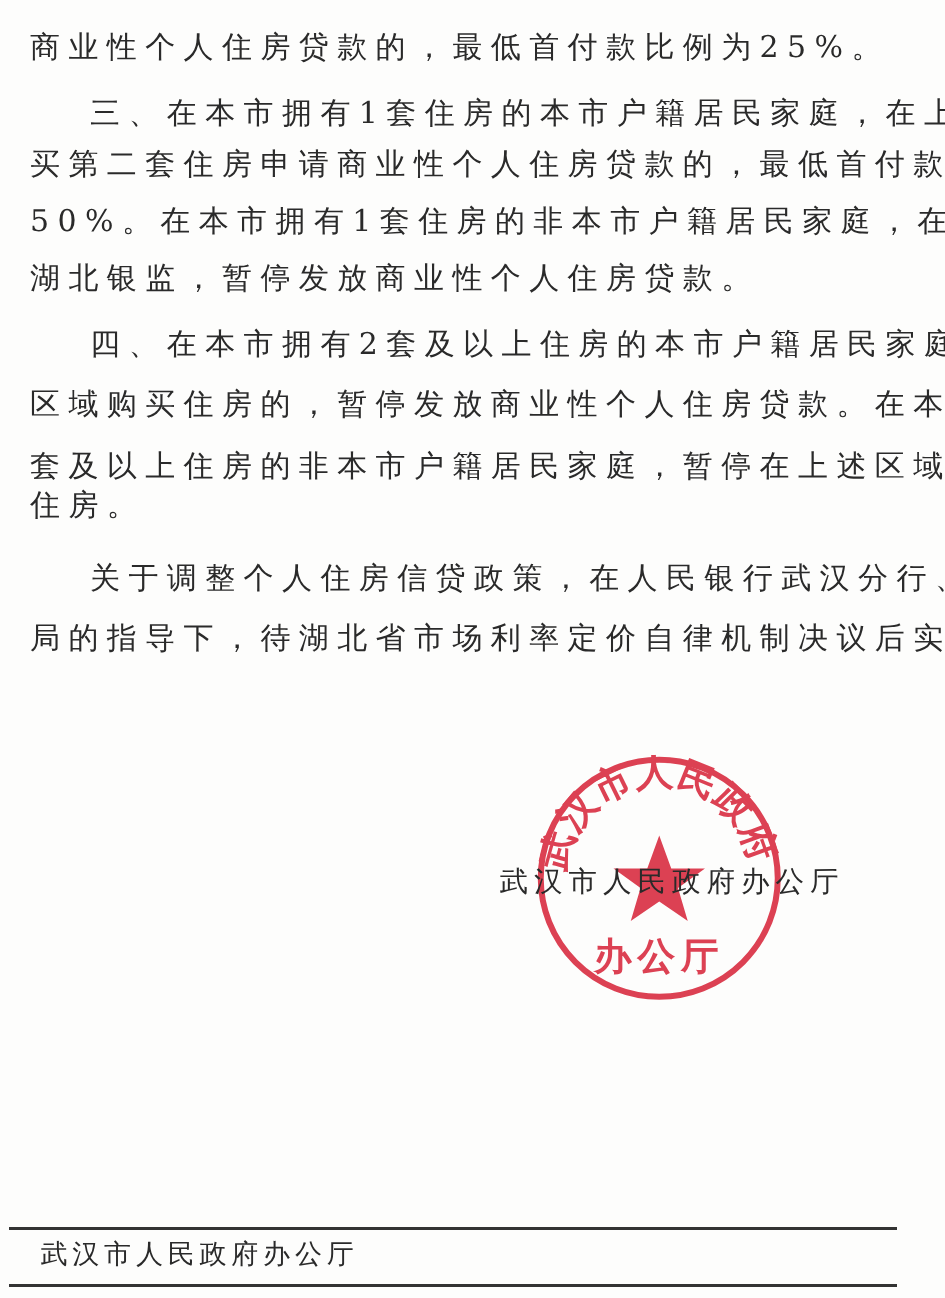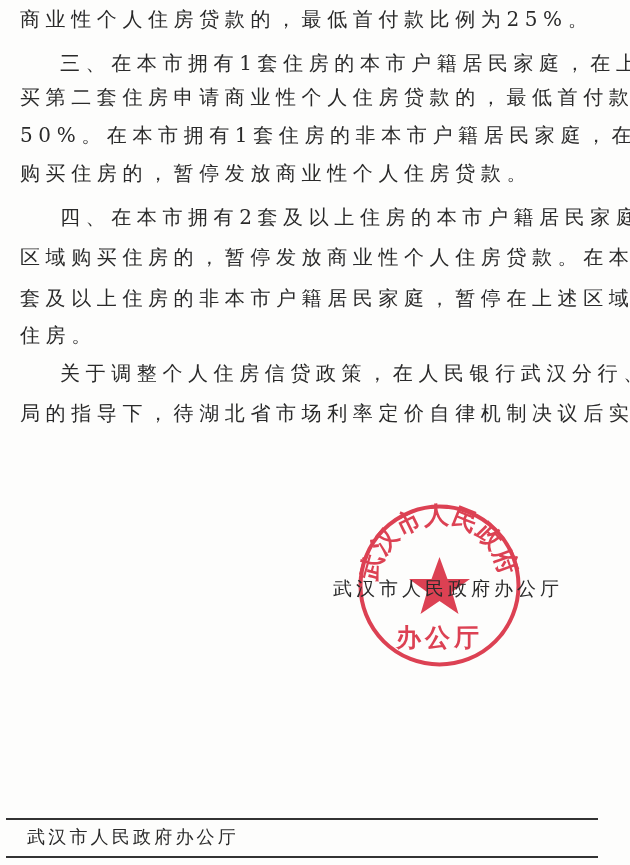--- a/index.html
+++ b/index.html
@@ -6,21 +6,21 @@
   body {
     width: 630px; height: 865px; overflow: hidden; position: relative;
     background: #fdfdfc;
     font-family: "DejaVu Serif", "Liberation Serif", serif;
     color: #2a2a2a;
   }
   .page { position: absolute; inset: 0; }
   .line {
     position: absolute; left: 20px; width: 588px;
     font-size: 20px; line-height: 24px; height: 24px;
-    white-space: nowrap; letter-spacing: 5.6px;
+    white-space: nowrap; letter-spacing: 5.6px; margin-top: 12px;
   }
   .line.indent { left: 60px; width: 548px; }
   .sig {
     position: absolute; font-size: 19px; line-height: 24px; white-space: nowrap;
     letter-spacing: 4px; z-index: 3;
   }
   .stamp {
     position: absolute; left: 357px; top: 503px; width: 165px; height: 165px;
     z-index: 2; opacity: 0.88;
   }
@@ -36,26 +36,26 @@
 </head>
 <body>
 
 <div class="page">
 
   <div class="line" style="top:7px">商业性个人住房贷款的，最低首付款比例为25%。</div>
 
   <div class="line indent" style="top:51px">三、在本市拥有1套住房的本市户籍居民家庭，在上述区域购</div>
   <div class="line" style="top:85px">买第二套住房申请商业性个人住房贷款的，最低首付款比例为</div>
   <div class="line" style="top:123px">50%。在本市拥有1套住房的非本市户籍居民家庭，在上述区域</div>
-  <div class="line" style="top:161px">购买住房的，暂停发放商业性个人住房贷款。</div>
+  <div class="line" style="top:161px">湖北银监，暂停发放商业性个人住房贷款。</div>
 
   <div class="line indent" style="top:205px">四、在本市拥有2套及以上住房的本市户籍居民家庭，在上述</div>
   <div class="line" style="top:245px">区域购买住房的，暂停发放商业性个人住房贷款。在本市拥有2</div>
   <div class="line" style="top:286px">套及以上住房的非本市户籍居民家庭，暂停在上述区域向其出售</div>
-  <div class="line" style="top:323px">住房。</div>
+  <div class="line" style="top:312px">住房。</div>
 
   <div class="line indent" style="top:361px">关于调整个人住房信贷政策，在人民银行武汉分行、湖北银监</div>
   <div class="line" style="top:401px">局的指导下，待湖北省市场利率定价自律机制决议后实行；住房限</div>
 
   <svg class="stamp" viewBox="0 0 165 165">
     <defs>
       <path id="sealArc" d="M 82.5 82.5 m -62 0 a 62 62 0 1 1 124 0"></path>
     </defs>
     <circle cx="82.5" cy="82.5" r="79" fill="none" stroke="#d8283c" stroke-width="4"></circle>
     <text font-family="DejaVu Sans, sans-serif" font-size="25" font-weight="bold" fill="#d8283c" letter-spacing="1">

